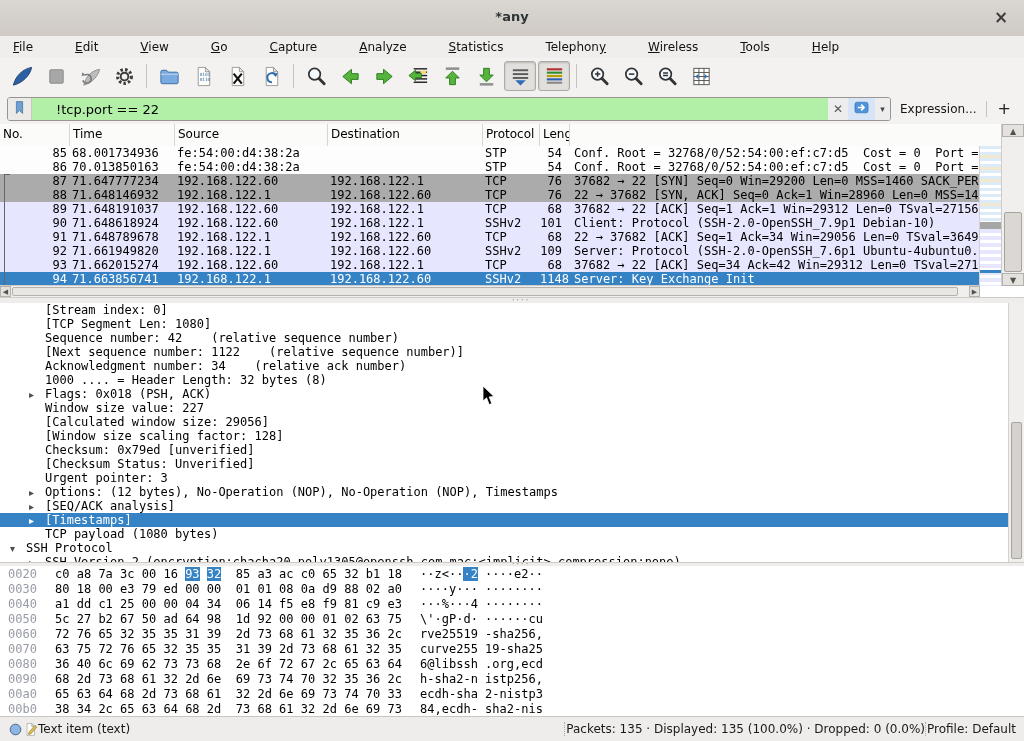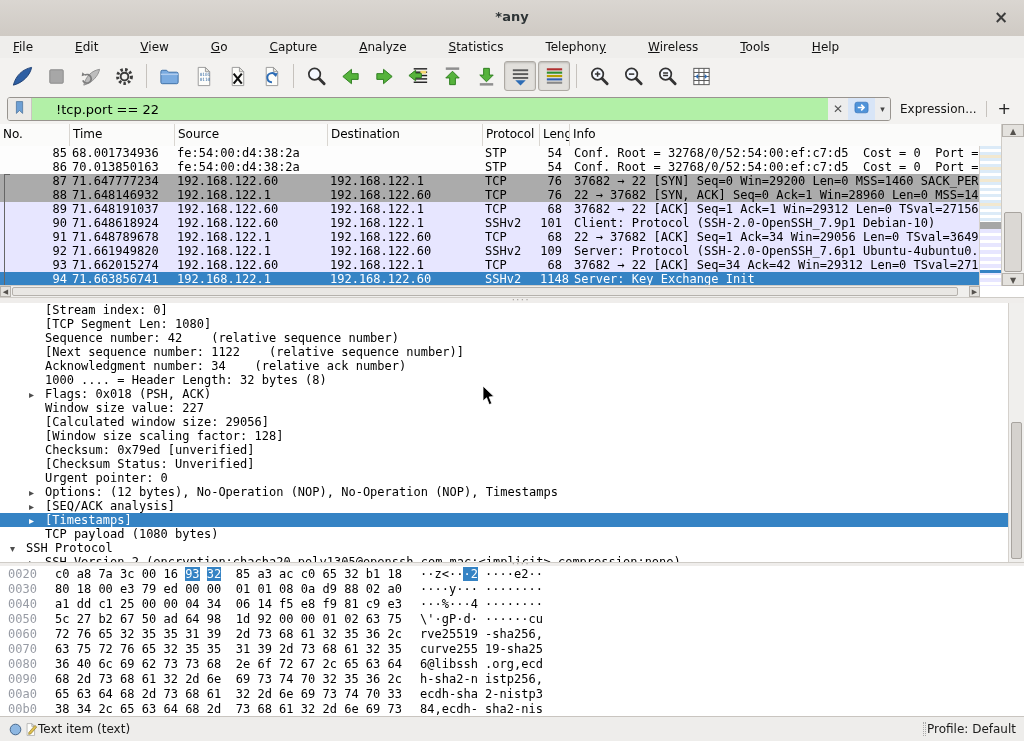--- a/index.html
+++ b/index.html
@@ -338,21 +338,20 @@
   </div>
 
   <div class="abs" id="plist">
     <div id="phead">
         <div class="hcell" style="width: 70px;">No.</div>
         <div class="hcell" style="width: 105px;">Time</div>
         <div class="hcell" style="width: 153px;">Source</div>
         <div class="hcell" style="width: 155px;">Destination</div>
         <div class="hcell" style="width: 57px;">Protocol</div>
         <div class="hcell" style="width: 30px;">Length</div>
-        <div class="hcell" style="flex: 1 1 0%;">Info</div>
       </div>
     <div id="prows">
         <div class="prow c-white"><div class="pcell" style="width: 70px; text-align: right; padding-right: 3px;">85</div><div class="pcell" style="width: 105px; padding-left: 2px;">68.001734936</div><div class="pcell" style="width: 153px; padding-left: 2px;">fe:54:00:d4:38:2a</div><div class="pcell" style="width: 155px; padding-left: 2px;"></div><div class="pcell" style="width: 57px; padding-left: 2px;">STP</div><div class="pcell" style="width: 30px; text-align: right; padding-right: 8px;">54</div><div class="pcell" style="flex: 1 1 0%; padding-left: 4px;">Conf. Root = 32768/0/52:54:00:ef:c7:d5  Cost = 0  Port = 0x8001</div></div>
         <div class="prow c-white"><div class="pcell" style="width: 70px; text-align: right; padding-right: 3px;">86</div><div class="pcell" style="width: 105px; padding-left: 2px;">70.013850163</div><div class="pcell" style="width: 153px; padding-left: 2px;">fe:54:00:d4:38:2a</div><div class="pcell" style="width: 155px; padding-left: 2px;"></div><div class="pcell" style="width: 57px; padding-left: 2px;">STP</div><div class="pcell" style="width: 30px; text-align: right; padding-right: 8px;">54</div><div class="pcell" style="flex: 1 1 0%; padding-left: 4px;">Conf. Root = 32768/0/52:54:00:ef:c7:d5  Cost = 0  Port = 0x8001</div></div>
         <div class="prow c-gray"><div class="pcell" style="width: 70px; text-align: right; padding-right: 3px;">87</div><div class="pcell" style="width: 105px; padding-left: 2px;">71.647777234</div><div class="pcell" style="width: 153px; padding-left: 2px;">192.168.122.60</div><div class="pcell" style="width: 155px; padding-left: 2px;">192.168.122.1</div><div class="pcell" style="width: 57px; padding-left: 2px;">TCP</div><div class="pcell" style="width: 30px; text-align: right; padding-right: 8px;">76</div><div class="pcell" style="flex: 1 1 0%; padding-left: 4px;">37682 → 22 [SYN] Seq=0 Win=29200 Len=0 MSS=1460 SACK_PERM=1</div></div>
         <div class="prow c-gray"><div class="pcell" style="width: 70px; text-align: right; padding-right: 3px;">88</div><div class="pcell" style="width: 105px; padding-left: 2px;">71.648146932</div><div class="pcell" style="width: 153px; padding-left: 2px;">192.168.122.1</div><div class="pcell" style="width: 155px; padding-left: 2px;">192.168.122.60</div><div class="pcell" style="width: 57px; padding-left: 2px;">TCP</div><div class="pcell" style="width: 30px; text-align: right; padding-right: 8px;">76</div><div class="pcell" style="flex: 1 1 0%; padding-left: 4px;">22 → 37682 [SYN, ACK] Seq=0 Ack=1 Win=28960 Len=0 MSS=1460</div></div>
         <div class="prow c-lav"><div class="pcell" style="width: 70px; text-align: right; padding-right: 3px;">89</div><div class="pcell" style="width: 105px; padding-left: 2px;">71.648191037</div><div class="pcell" style="width: 153px; padding-left: 2px;">192.168.122.60</div><div class="pcell" style="width: 155px; padding-left: 2px;">192.168.122.1</div><div class="pcell" style="width: 57px; padding-left: 2px;">TCP</div><div class="pcell" style="width: 30px; text-align: right; padding-right: 8px;">68</div><div class="pcell" style="flex: 1 1 0%; padding-left: 4px;">37682 → 22 [ACK] Seq=1 Ack=1 Win=29312 Len=0 TSval=2715660</div></div>
         <div class="prow c-lav"><div class="pcell" style="width: 70px; text-align: right; padding-right: 3px;">90</div><div class="pcell" style="width: 105px; padding-left: 2px;">71.648618924</div><div class="pcell" style="width: 153px; padding-left: 2px;">192.168.122.60</div><div class="pcell" style="width: 155px; padding-left: 2px;">192.168.122.1</div><div class="pcell" style="width: 57px; padding-left: 2px;">SSHv2</div><div class="pcell" style="width: 30px; text-align: right; padding-right: 8px;">101</div><div class="pcell" style="flex: 1 1 0%; padding-left: 4px;">Client: Protocol (SSH-2.0-OpenSSH_7.9p1 Debian-10)</div></div>
         <div class="prow c-lav"><div class="pcell" style="width: 70px; text-align: right; padding-right: 3px;">91</div><div class="pcell" style="width: 105px; padding-left: 2px;">71.648789678</div><div class="pcell" style="width: 153px; padding-left: 2px;">192.168.122.1</div><div class="pcell" style="width: 155px; padding-left: 2px;">192.168.122.60</div><div class="pcell" style="width: 57px; padding-left: 2px;">TCP</div><div class="pcell" style="width: 30px; text-align: right; padding-right: 8px;">68</div><div class="pcell" style="flex: 1 1 0%; padding-left: 4px;">22 → 37682 [ACK] Seq=1 Ack=34 Win=29056 Len=0 TSval=36495</div></div>
         <div class="prow c-lav"><div class="pcell" style="width: 70px; text-align: right; padding-right: 3px;">92</div><div class="pcell" style="width: 105px; padding-left: 2px;">71.661949820</div><div class="pcell" style="width: 153px; padding-left: 2px;">192.168.122.1</div><div class="pcell" style="width: 155px; padding-left: 2px;">192.168.122.60</div><div class="pcell" style="width: 57px; padding-left: 2px;">SSHv2</div><div class="pcell" style="width: 30px; text-align: right; padding-right: 8px;">109</div><div class="pcell" style="flex: 1 1 0%; padding-left: 4px;">Server: Protocol (SSH-2.0-OpenSSH_7.6p1 Ubuntu-4ubuntu0.3</div></div>
@@ -391,21 +390,21 @@
       <div class="dline"><span class="exp" style="margin-left: 29px;"></span><span>Sequence number: 42    (relative sequence number)</span></div>
       <div class="dline"><span class="exp" style="margin-left: 29px;"></span><span>[Next sequence number: 1122    (relative sequence number)]</span></div>
       <div class="dline"><span class="exp" style="margin-left: 29px;"></span><span>Acknowledgment number: 34    (relative ack number)</span></div>
       <div class="dline"><span class="exp" style="margin-left: 29px;"></span><span>1000 .... = Header Length: 32 bytes (8)</span></div>
       <div class="dline"><span class="exp" style="margin-left: 29px;">▸</span><span>Flags: 0x018 (PSH, ACK)</span></div>
       <div class="dline"><span class="exp" style="margin-left: 29px;"></span><span>Window size value: 227</span></div>
       <div class="dline"><span class="exp" style="margin-left: 29px;"></span><span>[Calculated window size: 29056]</span></div>
       <div class="dline"><span class="exp" style="margin-left: 29px;"></span><span>[Window size scaling factor: 128]</span></div>
       <div class="dline"><span class="exp" style="margin-left: 29px;"></span><span>Checksum: 0x79ed [unverified]</span></div>
       <div class="dline"><span class="exp" style="margin-left: 29px;"></span><span>[Checksum Status: Unverified]</span></div>
-      <div class="dline"><span class="exp" style="margin-left: 29px;"></span><span>Urgent pointer: 0</span></div>
+      <div class="dline"><span class="exp" style="margin-left: 29px;"></span><span>Urgent pointer: 3</span></div>
       <div class="dline"><span class="exp" style="margin-left: 29px;">▸</span><span>Options: (12 bytes), No-Operation (NOP), No-Operation (NOP), Timestamps</span></div>
       <div class="dline"><span class="exp" style="margin-left: 29px;">▸</span><span>[SEQ/ACK analysis]</span></div>
       <div class="dline sel"><span class="exp" style="margin-left: 29px;">▸</span><span>[Timestamps]</span></div>
       <div class="dline"><span class="exp" style="margin-left: 29px;"></span><span>TCP payload (1080 bytes)</span></div>
       <div class="dline"><span class="exp" style="margin-left: 10px;">▾</span><span>SSH Protocol</span></div>
       <div class="dline"><span class="exp" style="margin-left: 29px;">▸</span><span>SSH Version 2 (encryption:chacha20-poly1305@openssh.com mac:&lt;implicit&gt; compression:none)</span></div>
     </div>
   <div id="dscroll">
       <div id="dthumb"></div>
     </div>
@@ -436,20 +435,21 @@
     <span id="note-ico">
         <svg viewBox="0 0 24 24" xmlns="http://www.w3.org/2000/svg">
           <path d="M6.5 2.5 H14 L18.5 7 V21.5 H6.5 Z" fill="#fdfdfa" stroke="#9a9a9a"></path>
           <path d="M14 2.5 V7 H18.5 Z" fill="#e6e6de" stroke="#9a9a9a"></path>
           <path d="M9.5 16.5 L19 5.5 L22 8 L12.5 19 L9 19.8 Z" fill="#e0c14f" stroke="#8a7429"></path>
         </svg>
       </span>
     <span>Text item (text)</span>
     <span class="spacer"></span>
     <span class="ssep"></span>
+    <span>Packets: 135 · Displayed: 135 (100.0%) · Dropped: 0 (0.0%)</span>
     <span class="ssep"></span>
     <span>Profile: Default</span>
   </div>
 
   <svg id="cursor" viewBox="0 0 13 20">
     <path d="M1 0 L1 15 L4.6 11.8 L7.2 18.6 L9.8 17.5 L7.2 10.9 L12 10.6 Z" fill="#000" stroke="#fff" stroke-width="0.8"></path>
   </svg>
 
 </div>
 

